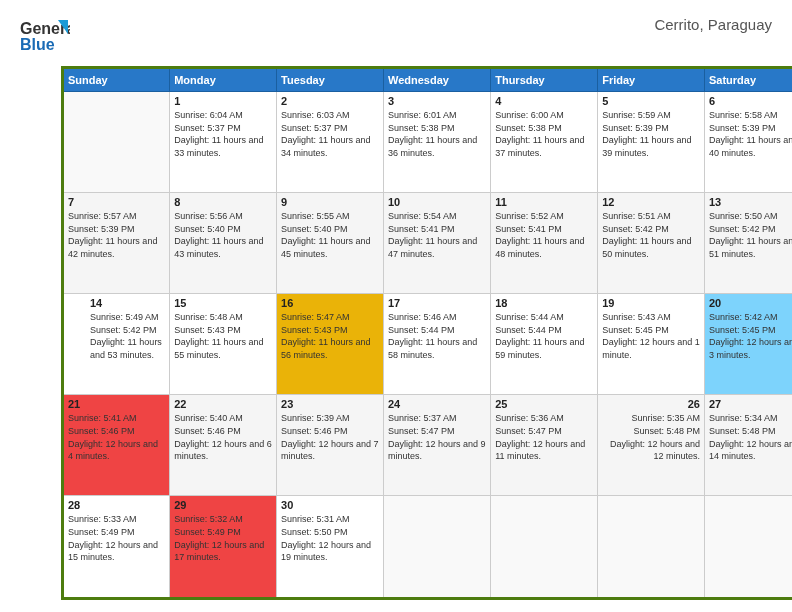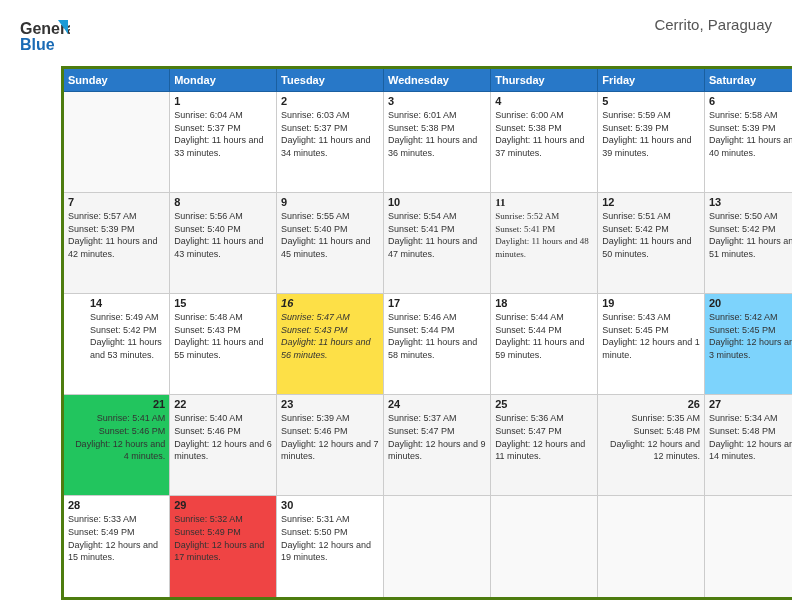--- a/index.html
+++ b/index.html
@@ -146,21 +146,21 @@
             <div class="day-info">Sunrise: 5:56 AM<br>Sunset: 5:40 PM<br>Daylight: 11 hours and 43 minutes.</div>
           </td>
           <td style="background: rgb(245, 245, 245);">
             <div class="day-num">9</div>
             <div class="day-info">Sunrise: 5:55 AM<br>Sunset: 5:40 PM<br>Daylight: 11 hours and 45 minutes.</div>
           </td>
           <td style="background: rgb(245, 245, 245);">
             <div class="day-num">10</div>
             <div class="day-info">Sunrise: 5:54 AM<br>Sunset: 5:41 PM<br>Daylight: 11 hours and 47 minutes.</div>
           </td>
-          <td style="background: rgb(245, 245, 245); font-family: Liberation Serif, serif;">
+          <td style="background: rgb(245, 245, 245);">
             <div class="day-num">11</div>
             <div class="day-info">Sunrise: 5:52 AM<br>Sunset: 5:41 PM<br>Daylight: 11 hours and 48 minutes.</div>
           </td>
           <td style="background: rgb(245, 245, 245);">
             <div class="day-num">12</div>
             <div class="day-info">Sunrise: 5:51 AM<br>Sunset: 5:42 PM<br>Daylight: 11 hours and 50 minutes.</div>
           </td>
           <td style="background: rgb(245, 245, 245);">
             <div class="day-num">13</div>
             <div class="day-info">Sunrise: 5:50 AM<br>Sunset: 5:42 PM<br>Daylight: 11 hours and 51 minutes.</div>
@@ -168,21 +168,21 @@
         </tr>
         <tr style="background: rgb(255, 255, 255);">
           <td style="background: rgb(255, 255, 255); padding-left: 26px;">
             <div class="day-num">14</div>
             <div class="day-info">Sunrise: 5:49 AM<br>Sunset: 5:42 PM<br>Daylight: 11 hours and 53 minutes.</div>
           </td>
           <td style="background: rgb(255, 255, 255);">
             <div class="day-num">15</div>
             <div class="day-info">Sunrise: 5:48 AM<br>Sunset: 5:43 PM<br>Daylight: 11 hours and 55 minutes.</div>
           </td>
-          <td style="background: #fde047; font-style: italic;">
+          <td style="background: #eab308;">
             <div class="day-num">16</div>
             <div class="day-info">Sunrise: 5:47 AM<br>Sunset: 5:43 PM<br>Daylight: 11 hours and 56 minutes.</div>
           </td>
           <td style="background: rgb(255, 255, 255);">
             <div class="day-num">17</div>
             <div class="day-info">Sunrise: 5:46 AM<br>Sunset: 5:44 PM<br>Daylight: 11 hours and 58 minutes.</div>
           </td>
           <td style="background: rgb(255, 255, 255);">
             <div class="day-num">18</div>
             <div class="day-info">Sunrise: 5:44 AM<br>Sunset: 5:44 PM<br>Daylight: 11 hours and 59 minutes.</div>
@@ -190,21 +190,21 @@
           <td style="background: rgb(255, 255, 255);">
             <div class="day-num">19</div>
             <div class="day-info">Sunrise: 5:43 AM<br>Sunset: 5:45 PM<br>Daylight: 12 hours and 1 minute.</div>
           </td>
           <td style="background: #7dd3fc;">
             <div class="day-num">20</div>
             <div class="day-info">Sunrise: 5:42 AM<br>Sunset: 5:45 PM<br>Daylight: 12 hours and 3 minutes.</div>
           </td>
         </tr>
         <tr style="background: rgb(245, 245, 245);">
-          <td style="background: #22c55e; text-align: right;">
+          <td style="background: #ef4444;">
             <div class="day-num">21</div>
             <div class="day-info">Sunrise: 5:41 AM<br>Sunset: 5:46 PM<br>Daylight: 12 hours and 4 minutes.</div>
           </td>
           <td style="background: rgb(245, 245, 245);">
             <div class="day-num">22</div>
             <div class="day-info">Sunrise: 5:40 AM<br>Sunset: 5:46 PM<br>Daylight: 12 hours and 6 minutes.</div>
           </td>
           <td style="background: rgb(245, 245, 245);">
             <div class="day-num">23</div>
             <div class="day-info">Sunrise: 5:39 AM<br>Sunset: 5:46 PM<br>Daylight: 12 hours and 7 minutes.</div>

